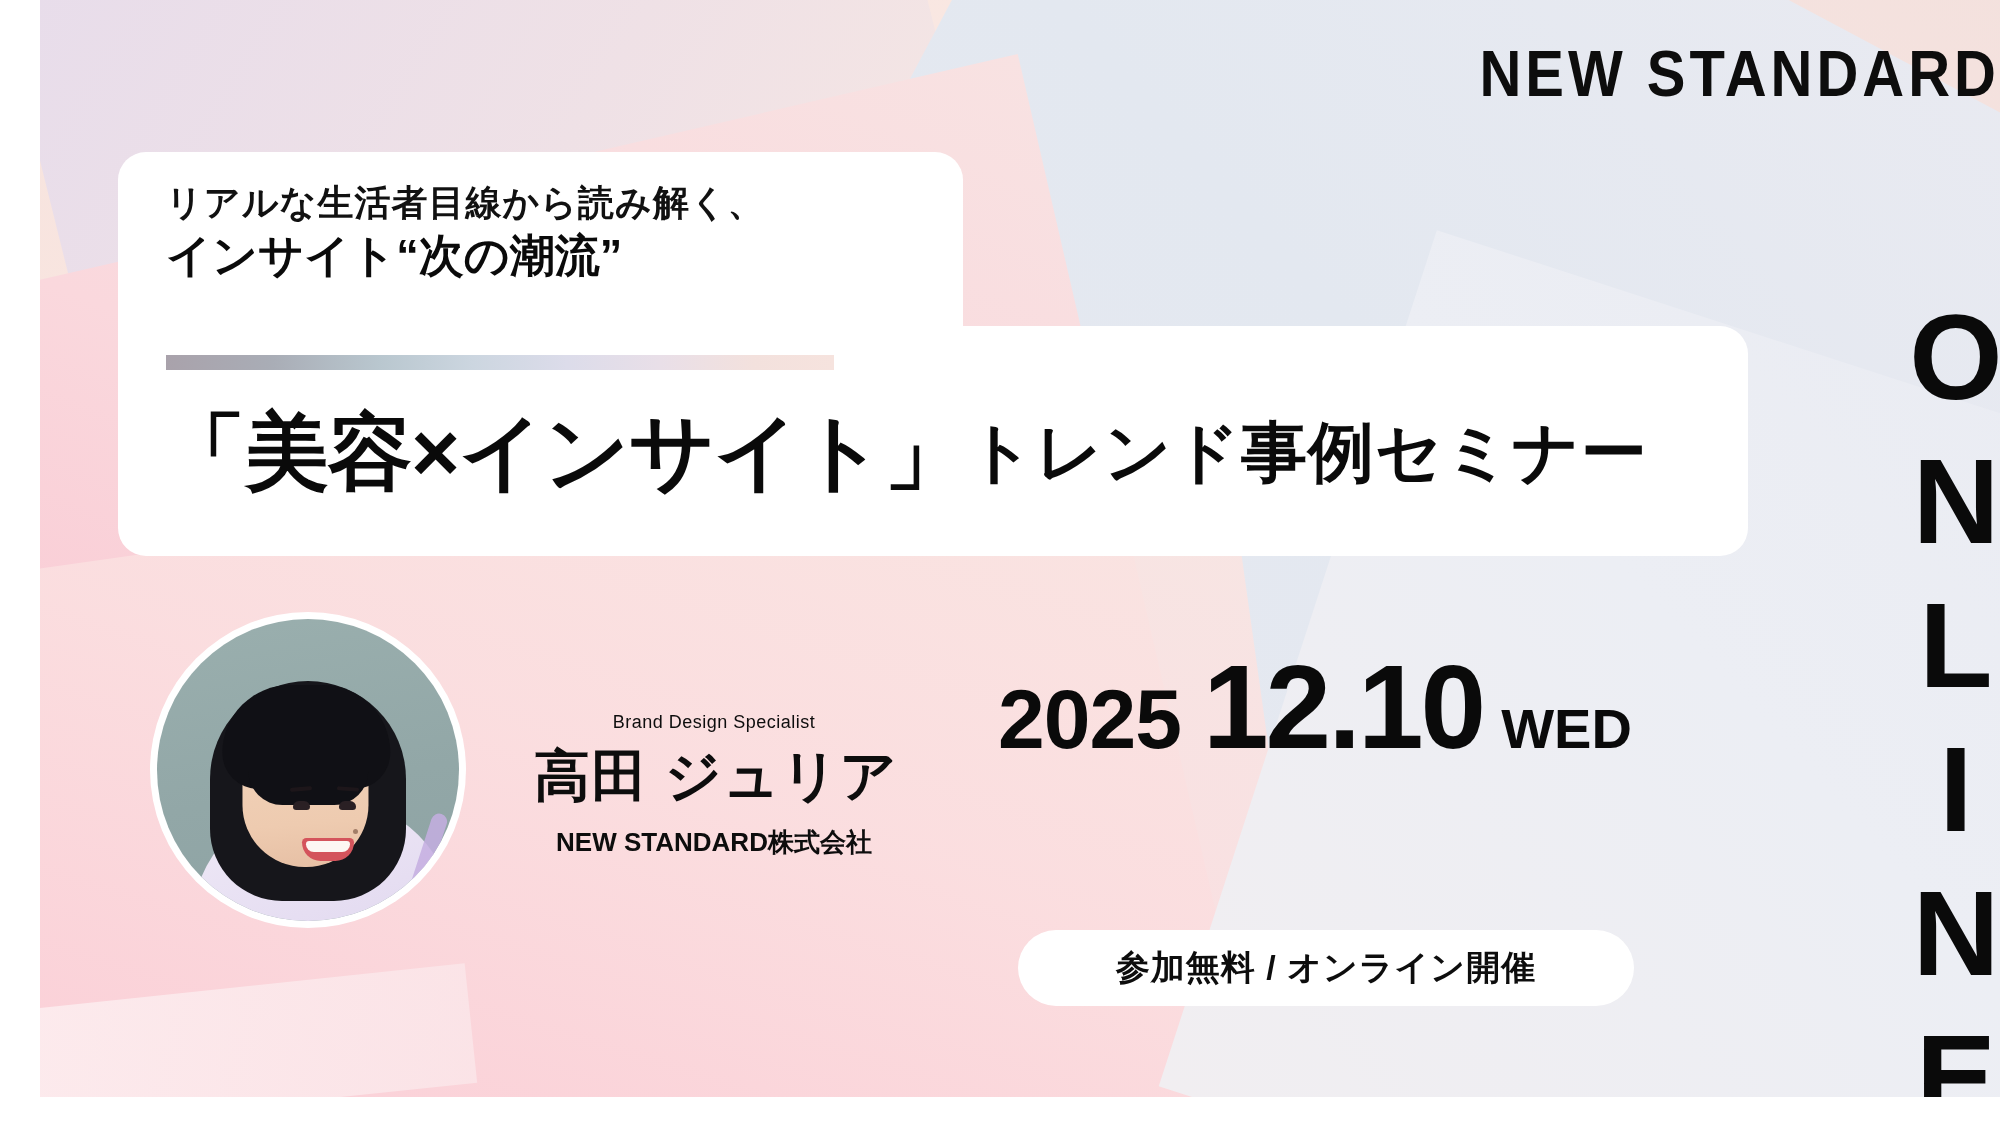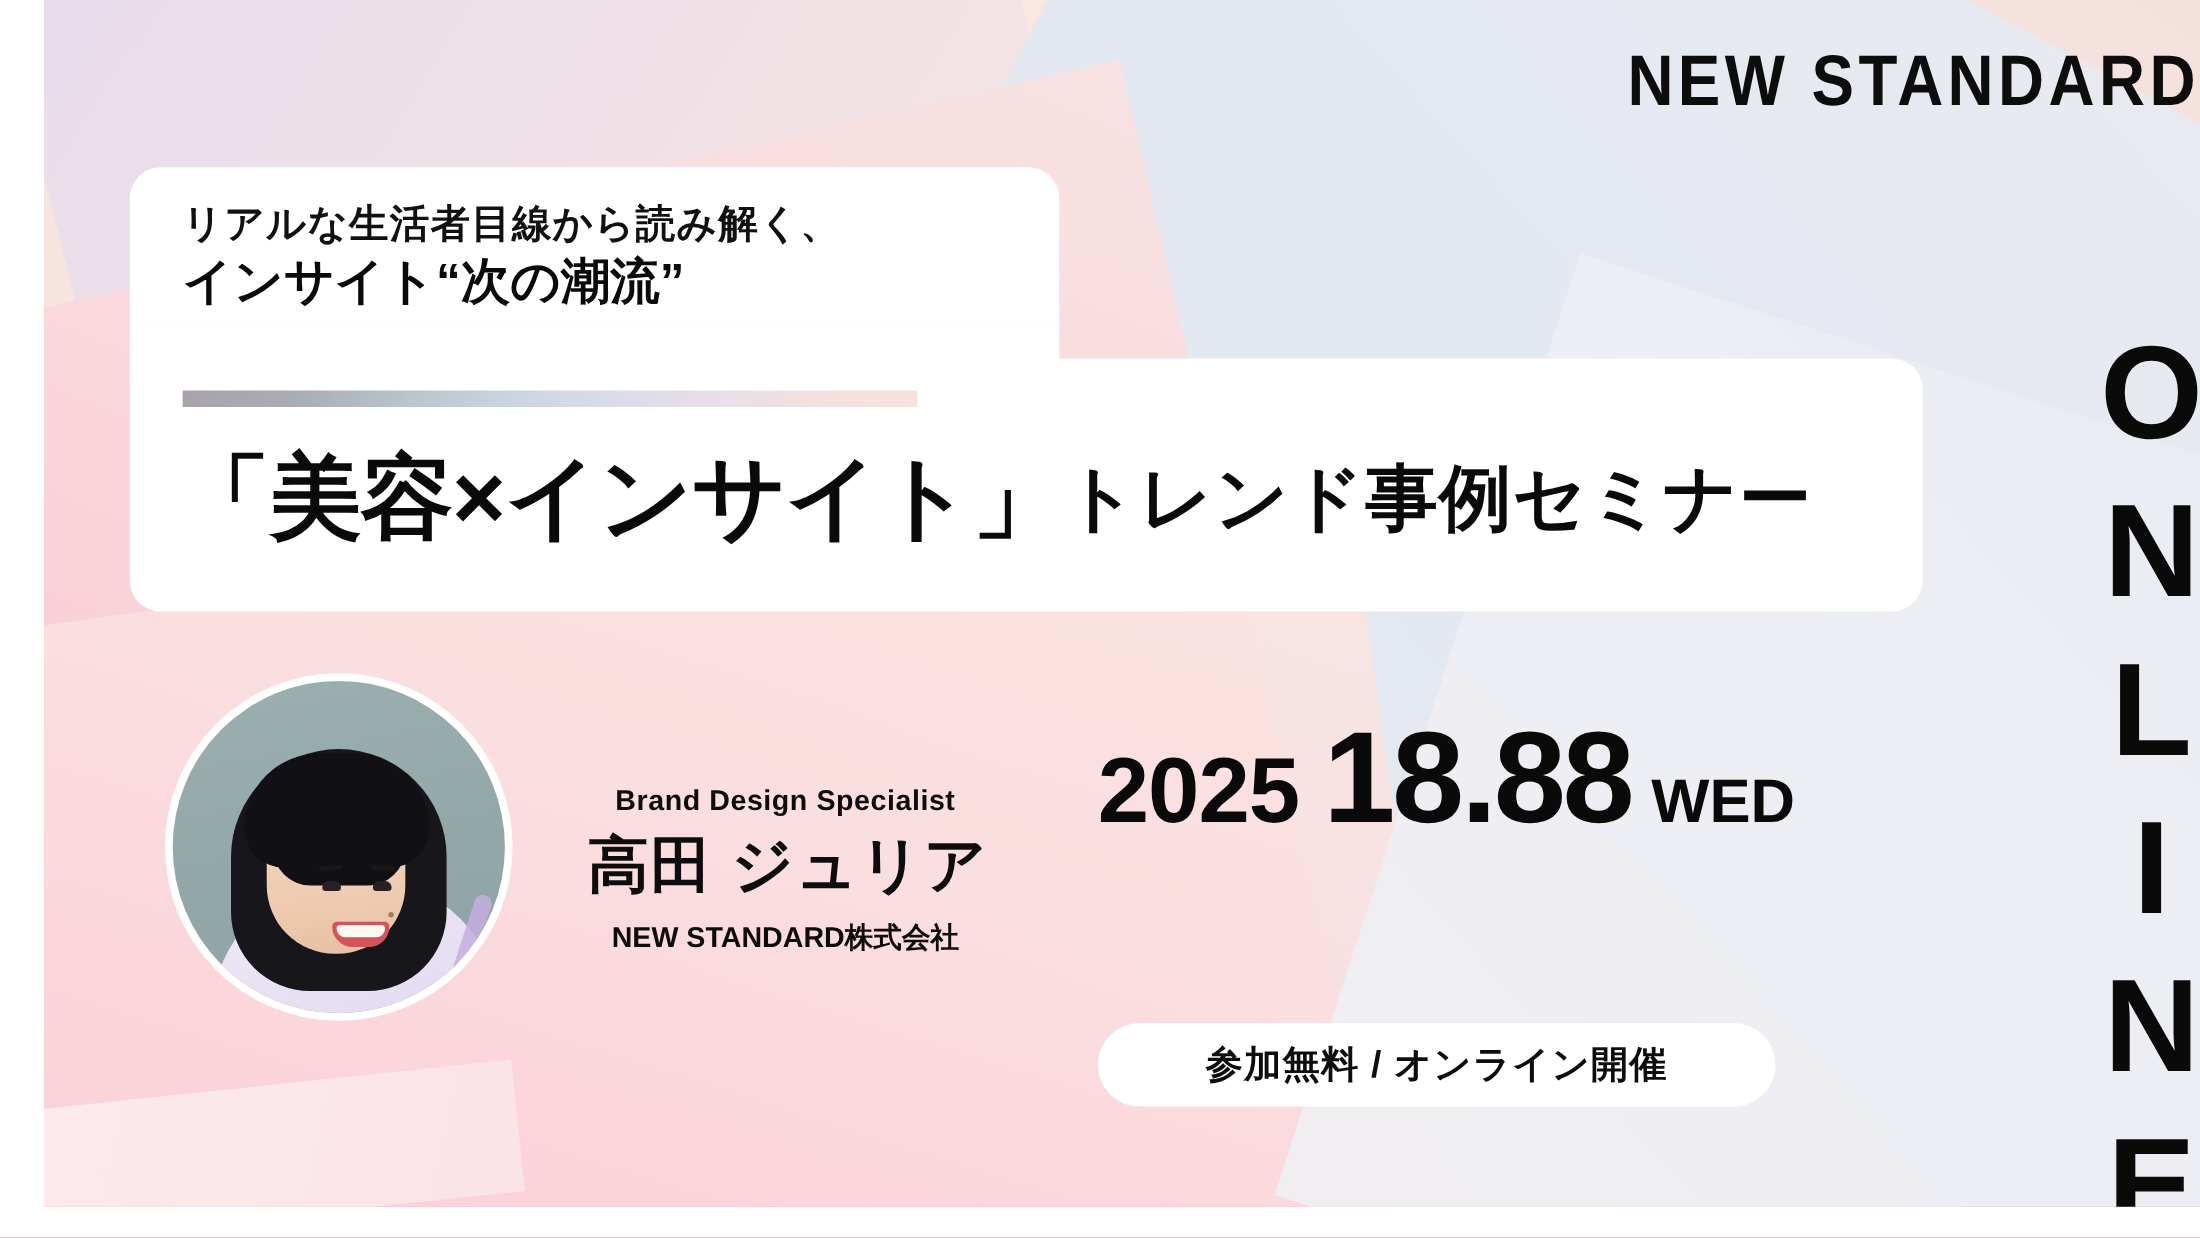--- a/index.html
+++ b/index.html
@@ -323,22 +323,22 @@
 
   
   #speaker {
     position:absolute;
     left:494px; top:712px;
     width:360px;
     text-align:center;
     color:#0d0d0d;
   }
   #speaker .role {
-    font-size:26px;
-    font-weight:700;
+    font-size:18px;
+    font-weight:400;
     letter-spacing:.5px;
   }
   #speaker .name {
     font-size:56px;
     font-weight:900;
     letter-spacing:1px;
     margin-top:6px;
     white-space:nowrap;
   }
   #speaker .company {
@@ -381,21 +381,21 @@
     font-size:86px;
     font-weight:800;
     letter-spacing:-1px;
     line-height:1;
     margin-top:18px;
   }
 
   
   #badge {
     position:absolute;
-    left:958px; top:930px;
+    left:978px; top:930px;
     width:616px; height:76px;
     background:#ffffff;
     border-radius:38px;
     display:flex;
     align-items:center;
     justify-content:center;
   }
   #badge .badge-text {
     font-size:34px;
     font-weight:900;
@@ -461,21 +461,21 @@
   </div>
 
   <div id="speaker">
     <div class="role">Brand Design Specialist</div>
     <div class="name">高田 ジュリア</div>
     <div class="company">NEW STANDARD株式会社</div>
   </div>
 
   <div id="date-block">
     <div id="date-line1">
-      <span class="year">2025</span><span class="day">18.88</span><span class="dow">WED</span>
+      <span class="year">2025</span><span class="day">12.10</span><span class="dow">WED</span>
     </div>
   </div>
 
   <div id="badge">
     <span class="badge-text">参加無料 / オンライン開催</span>
   </div>
 
 </div>
 
 </body></html>

